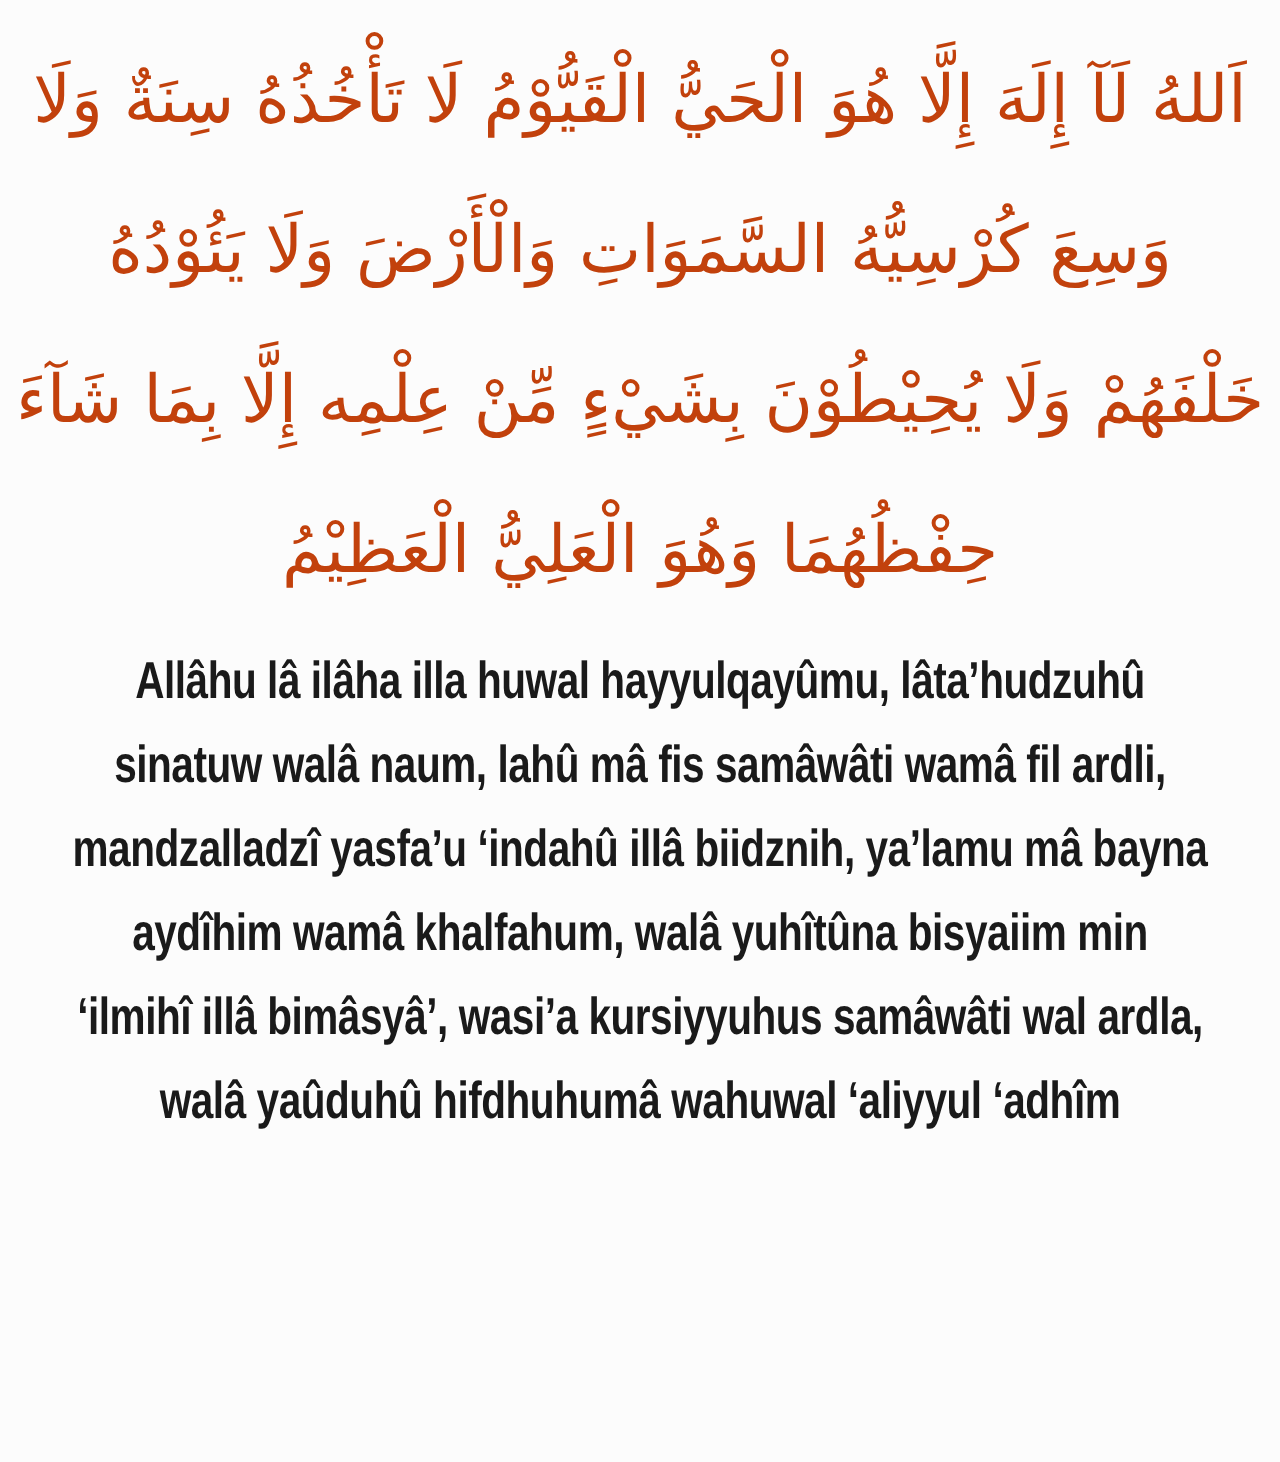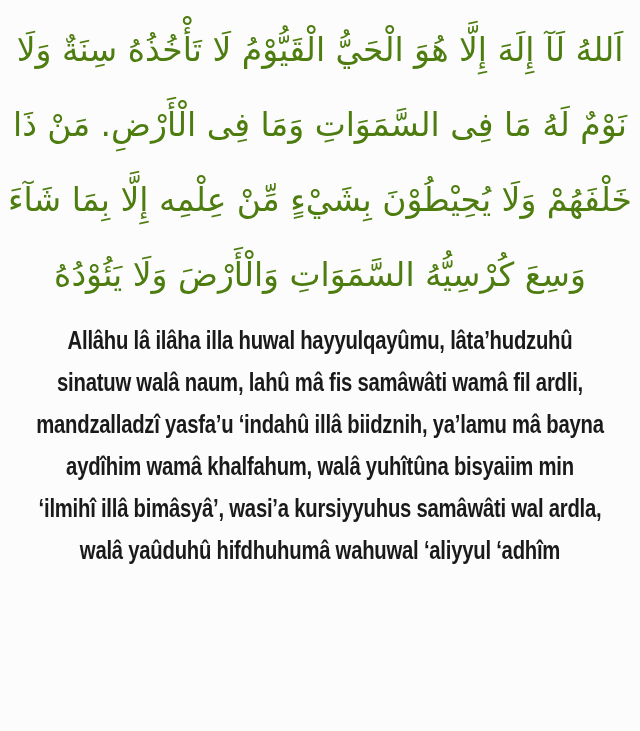--- a/index.html
+++ b/index.html
@@ -23,21 +23,21 @@
   }
   .ar-line {
     height: 75px;
     display: flex;
     align-items: center;
     justify-content: center;
     white-space: nowrap;
     font-family: "DejaVu Sans", sans-serif;
     font-size: 33px;
     font-weight: 400;
-    color: #4d7c0f;
+    color: #c2410c;
     letter-spacing: 0.5px;
   }
   
   .translit-block {
     margin-top: 7px;
     direction: ltr;
   }
   .tr-line {
     height: 42px;
     display: flex;
@@ -53,23 +53,23 @@
     transform-origin: 50% 50%;
   }
 </style>
 </head>
 <body>
 
 <div class="page">
 
   <div class="arabic-block">
     <div class="ar-line">اَللهُ لَآ إِلَهَ إِلَّا هُوَ الْحَيُّ الْقَيُّوْمُ لَا تَأْخُذُهُ سِنَةٌ وَلَا</div>
-    <div class="ar-line">نَوْمٌ لَهُ مَا فِى السَّمَوَاتِ وَمَا فِى الْأَرْضِ. مَنْ ذَا</div>
+    <div class="ar-line">وَسِعَ كُرْسِيُّهُ السَّمَوَاتِ وَالْأَرْضَ وَلَا يَئُوْدُهُ</div>
     <div class="ar-line">خَلْفَهُمْ وَلَا يُحِيْطُوْنَ بِشَيْءٍ مِّنْ عِلْمِه إِلَّا بِمَا شَآءَ</div>
-    <div class="ar-line">وَسِعَ كُرْسِيُّهُ السَّمَوَاتِ وَالْأَرْضَ وَلَا يَئُوْدُهُ</div>
+    <div class="ar-line">حِفْظُهُمَا وَهُوَ الْعَلِيُّ الْعَظِيْمُ</div>
   </div>
 
   <div class="translit-block">
     <div class="tr-line">Allâhu lâ ilâha illa huwal hayyulqayûmu, lâta’hudzuhû</div>
     <div class="tr-line">sinatuw walâ naum, lahû mâ fis samâwâti wamâ fil ardli,</div>
     <div class="tr-line">mandzalladzî yasfa’u ‘indahû illâ biidznih, ya’lamu mâ bayna</div>
     <div class="tr-line">aydîhim wamâ khalfahum, walâ yuhîtûna bisyaiim min</div>
     <div class="tr-line">‘ilmihî illâ bimâsyâ’, wasi’a kursiyyuhus samâwâti wal ardla,</div>
     <div class="tr-line">walâ yaûduhû hifdhuhumâ wahuwal ‘aliyyul ‘adhîm</div>
   </div>

